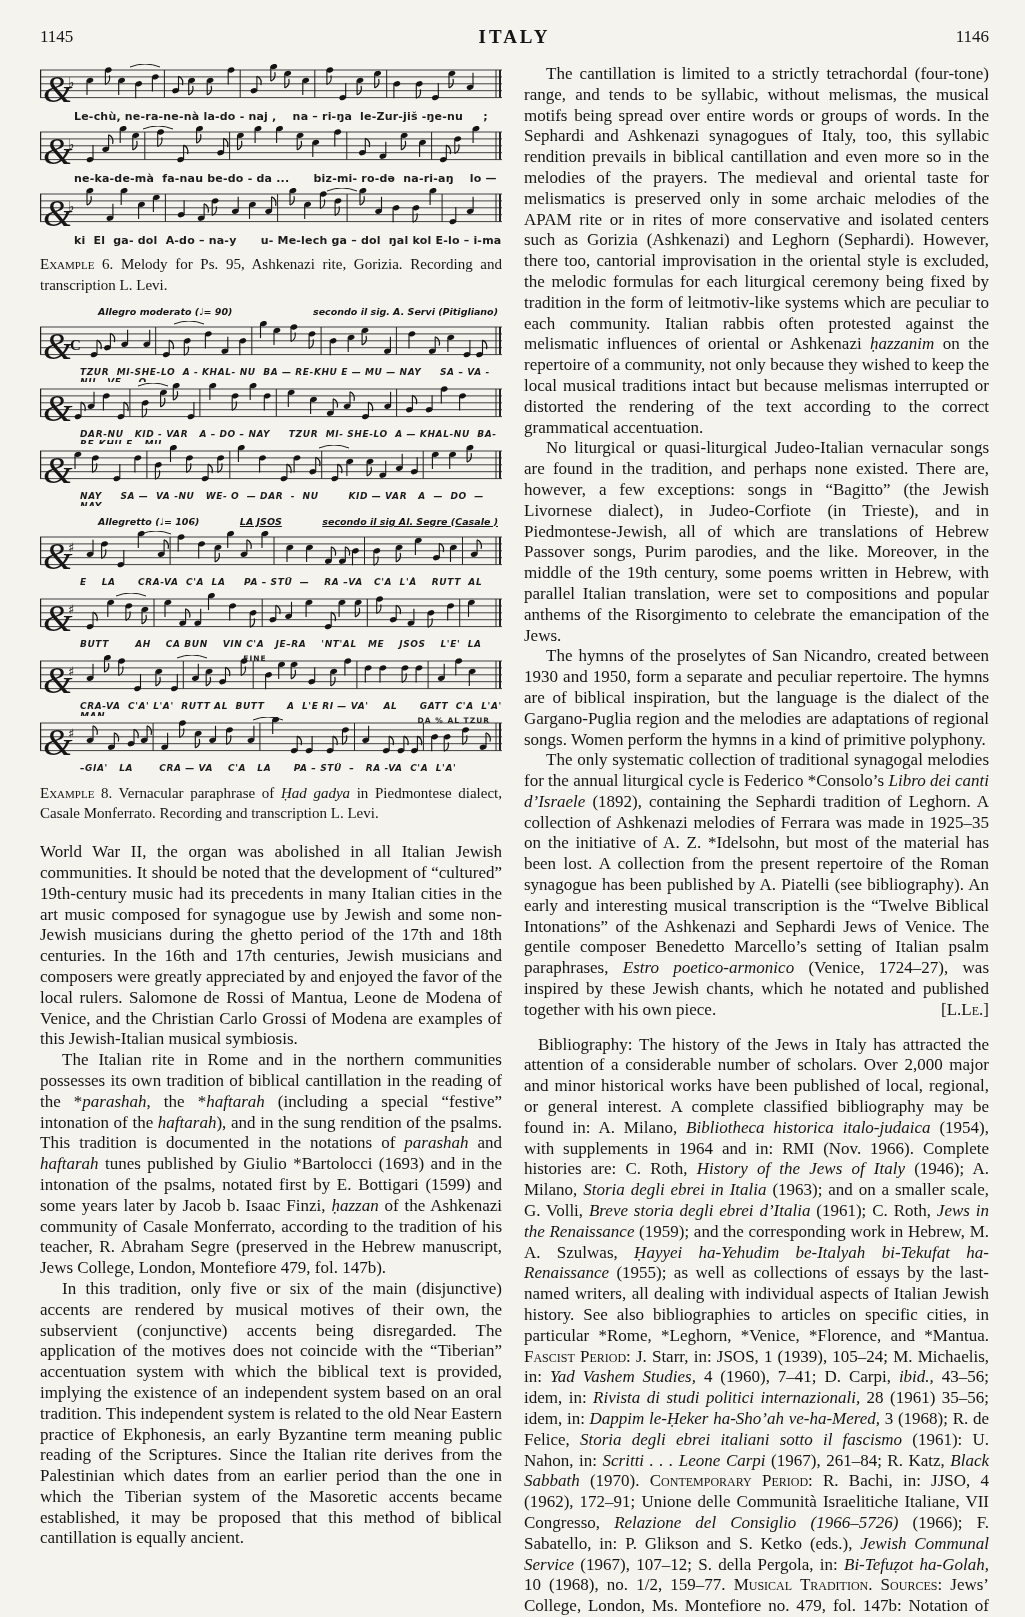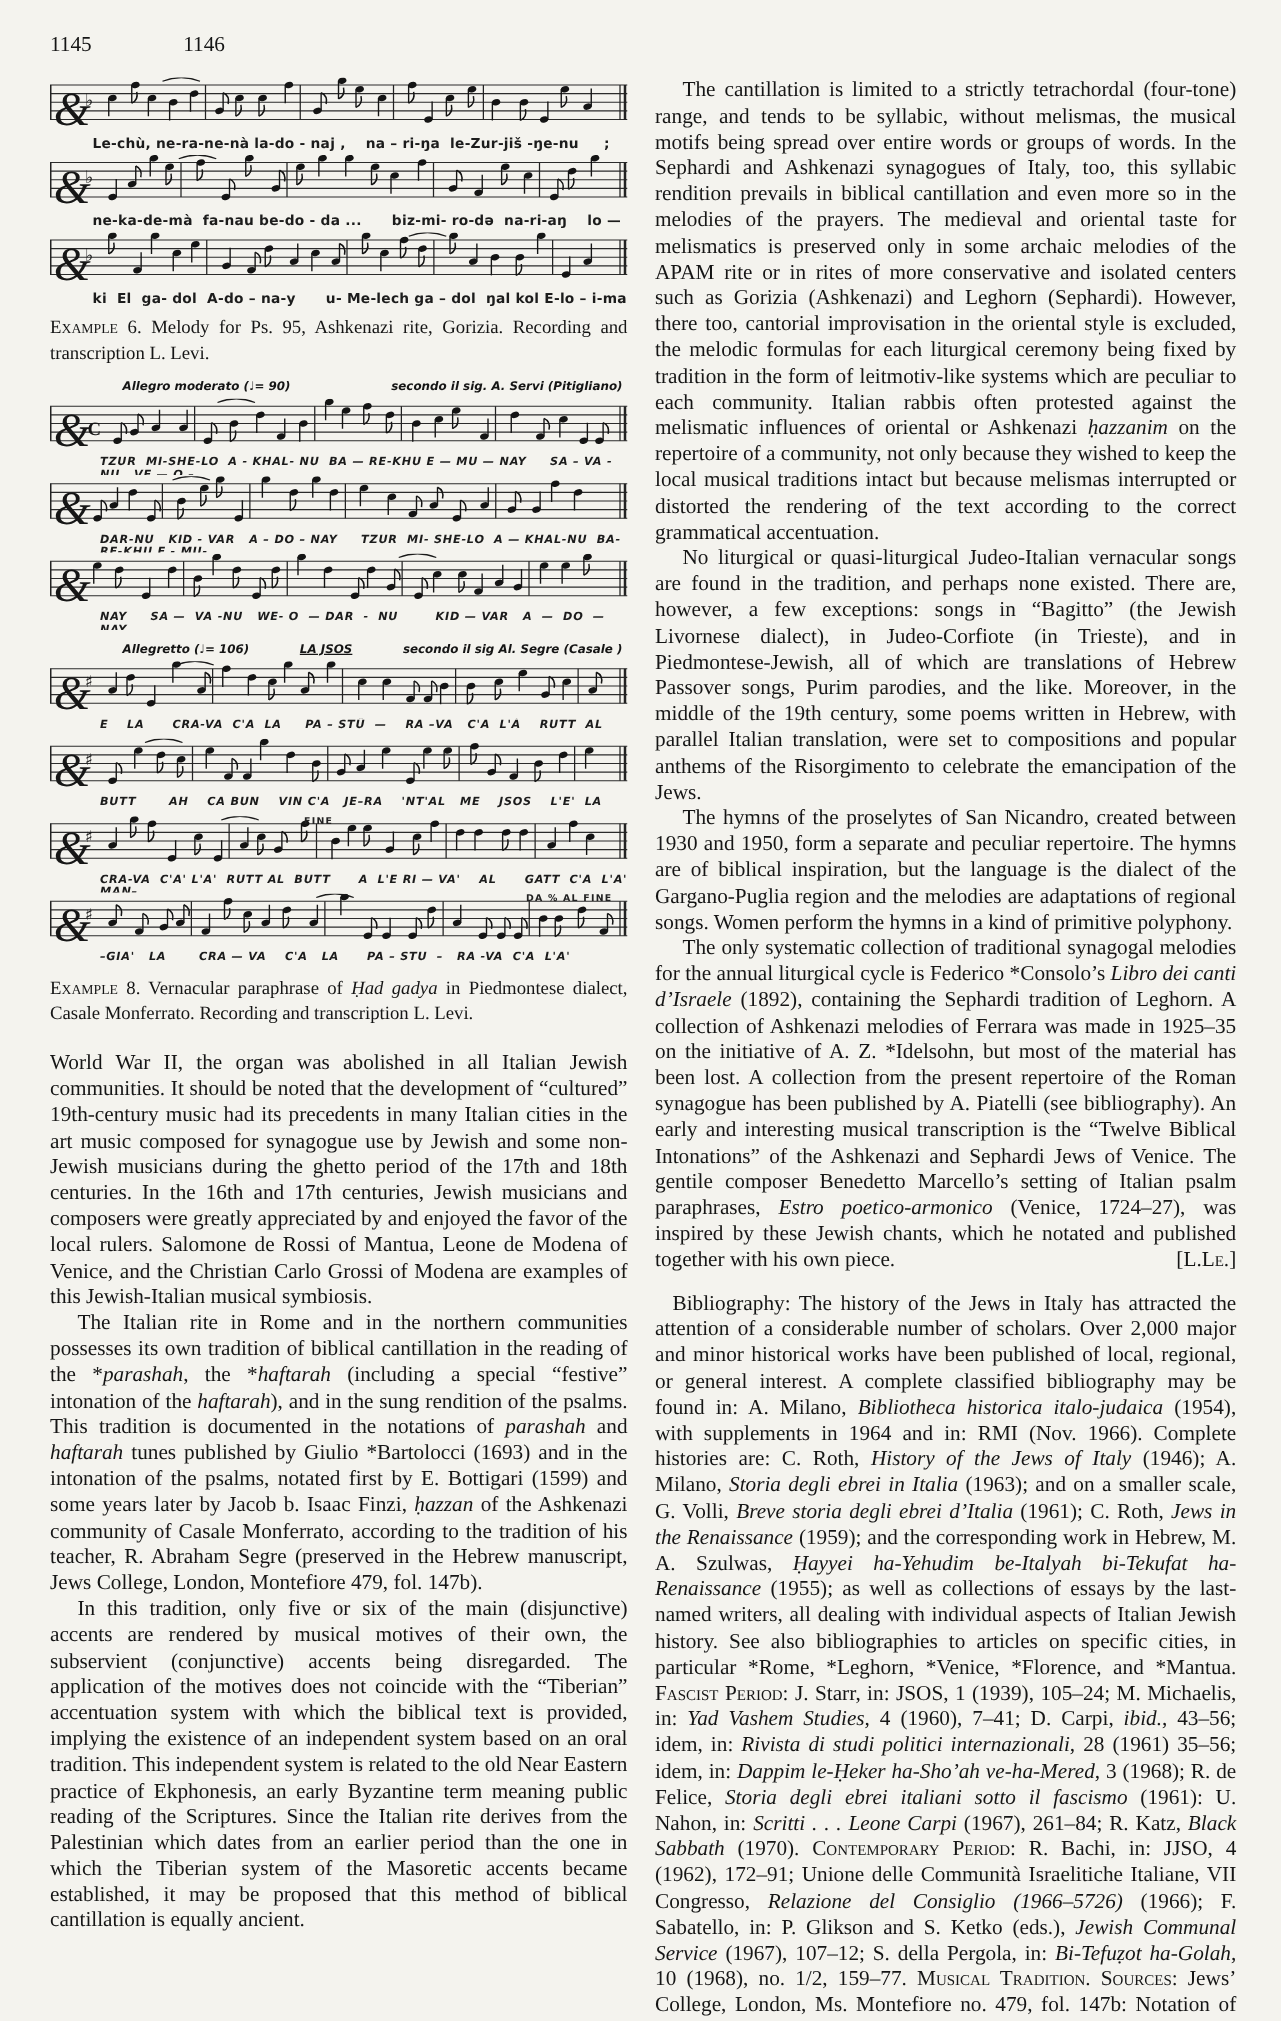--- a/index.html
+++ b/index.html
@@ -38,21 +38,21 @@
   .lyr-plain{font-size:11px;padding-left:34px;letter-spacing:0.2px;}
   .lyr-caps{font-size:9px;font-style:italic;padding-left:40px;letter-spacing:0.6px;}
   .ex-header{
     display:flex;align-items:baseline;
     font-family:"DejaVu Sans","Liberation Sans",sans-serif;
     font-size:9.5px;font-style:italic;font-weight:bold;height:15px;
   }
   .ex-header .tempo{padding-left:58px;}
   .ex-header .song-title{flex:1;text-align:center;text-decoration:underline;}
   .ex-header .credit{margin-left:auto;padding-right:4px;}
-  .ex-header.with-title .credit{margin-left:0;}
+  .ex-header.with-title .credit{margin-left:0;text-decoration:underline;}
   figcaption.caption{
     font-size:15px;line-height:20.8px;text-align:justify;margin-top:5px;
   }
   .staff-label{
     position:absolute;top:-1px;z-index:2;
     font-family:"DejaVu Sans","Liberation Sans",sans-serif;
     font-size:7.5px;font-weight:bold;letter-spacing:1px;color:#222;
   }
   .staff-label.mid{left:44%;}
   .staff-label.right{right:12px;}
@@ -60,20 +60,21 @@
   .bib{margin-top:14px;}
   .bib p.body{text-indent:14px;}
 </style>
 </head>
 <body>
 
 <div class="page">
 
   <div class="pg-header">
     <div class="pg-num">1145</div>
+    <div class="pg-title">ITALY</div>
     <div class="pg-num right">1146</div>
   </div>
 
   <div class="cols">
 
     <div class="col-left">
 
       <figure class="music-example">
         <div class="staff-row">
           <svg class="staff" viewBox="0 0 462 46" preserveAspectRatio="none">
@@ -754,21 +755,21 @@
               <line x1="415.8" y1="6.0" x2="415.8" y2="20.5" stroke="#141414" stroke-width="1.1"></line>
               <ellipse cx="432.3" cy="16.4" rx="3.4" ry="2.5" transform="rotate(-18 432.3 16.4)" fill="#141414"></ellipse>
               <line x1="429.3" y1="16.4" x2="429.3" y2="30.9" stroke="#141414" stroke-width="1.1"></line>
               <path d="M 137 3 q 15 -6 30 0" fill="none" stroke="#1a1a1a" stroke-width="1"></path>
               <line x1="456" y1="6" x2="456" y2="33.6" stroke="#222" stroke-width="1"></line>
               <line x1="460" y1="6" x2="460" y2="33.6" stroke="#222" stroke-width="2"></line>
             </svg>
           <div class="lyrics lyr-caps">CRA-VA  C'A' L'A'  RUTT AL  BUTT      A  L'E RI — VA'    AL      GATT  C'A  L'A'  MAN–</div>
         </div>
         <div class="staff-row">
-          <span class="staff-label right">DA % AL FINE</span>
+          <span class="staff-label right">DA % AL TZUR</span>
           <svg class="staff" viewBox="0 0 462 46" preserveAspectRatio="none">
               <line x1="0" y1="6" x2="462" y2="6" stroke="#2b2b2b" stroke-width="0.9"></line>
               <line x1="0" y1="12.9" x2="462" y2="12.9" stroke="#2b2b2b" stroke-width="0.9"></line>
               <line x1="0" y1="19.8" x2="462" y2="19.8" stroke="#2b2b2b" stroke-width="0.9"></line>
               <line x1="0" y1="26.700000000000003" x2="462" y2="26.700000000000003" stroke="#2b2b2b" stroke-width="0.9"></line>
               <line x1="0" y1="33.6" x2="462" y2="33.6" stroke="#2b2b2b" stroke-width="0.9"></line>
               <line x1="0.6" y1="6" x2="0.6" y2="33.6" stroke="#222" stroke-width="1.2"></line>
               <text x="3" y="38" font-size="38" font-style="italic" font-family="Liberation Serif, serif" fill="#161616">&amp;</text>
               <text x="28" y="20.73" font-size="13" fill="#161616" font-family="DejaVu Sans, sans-serif">♯</text>
               <ellipse cx="50.0" cy="23.3" rx="3.4" ry="2.5" transform="rotate(-18 50.0 23.3)" fill="#141414"></ellipse>

